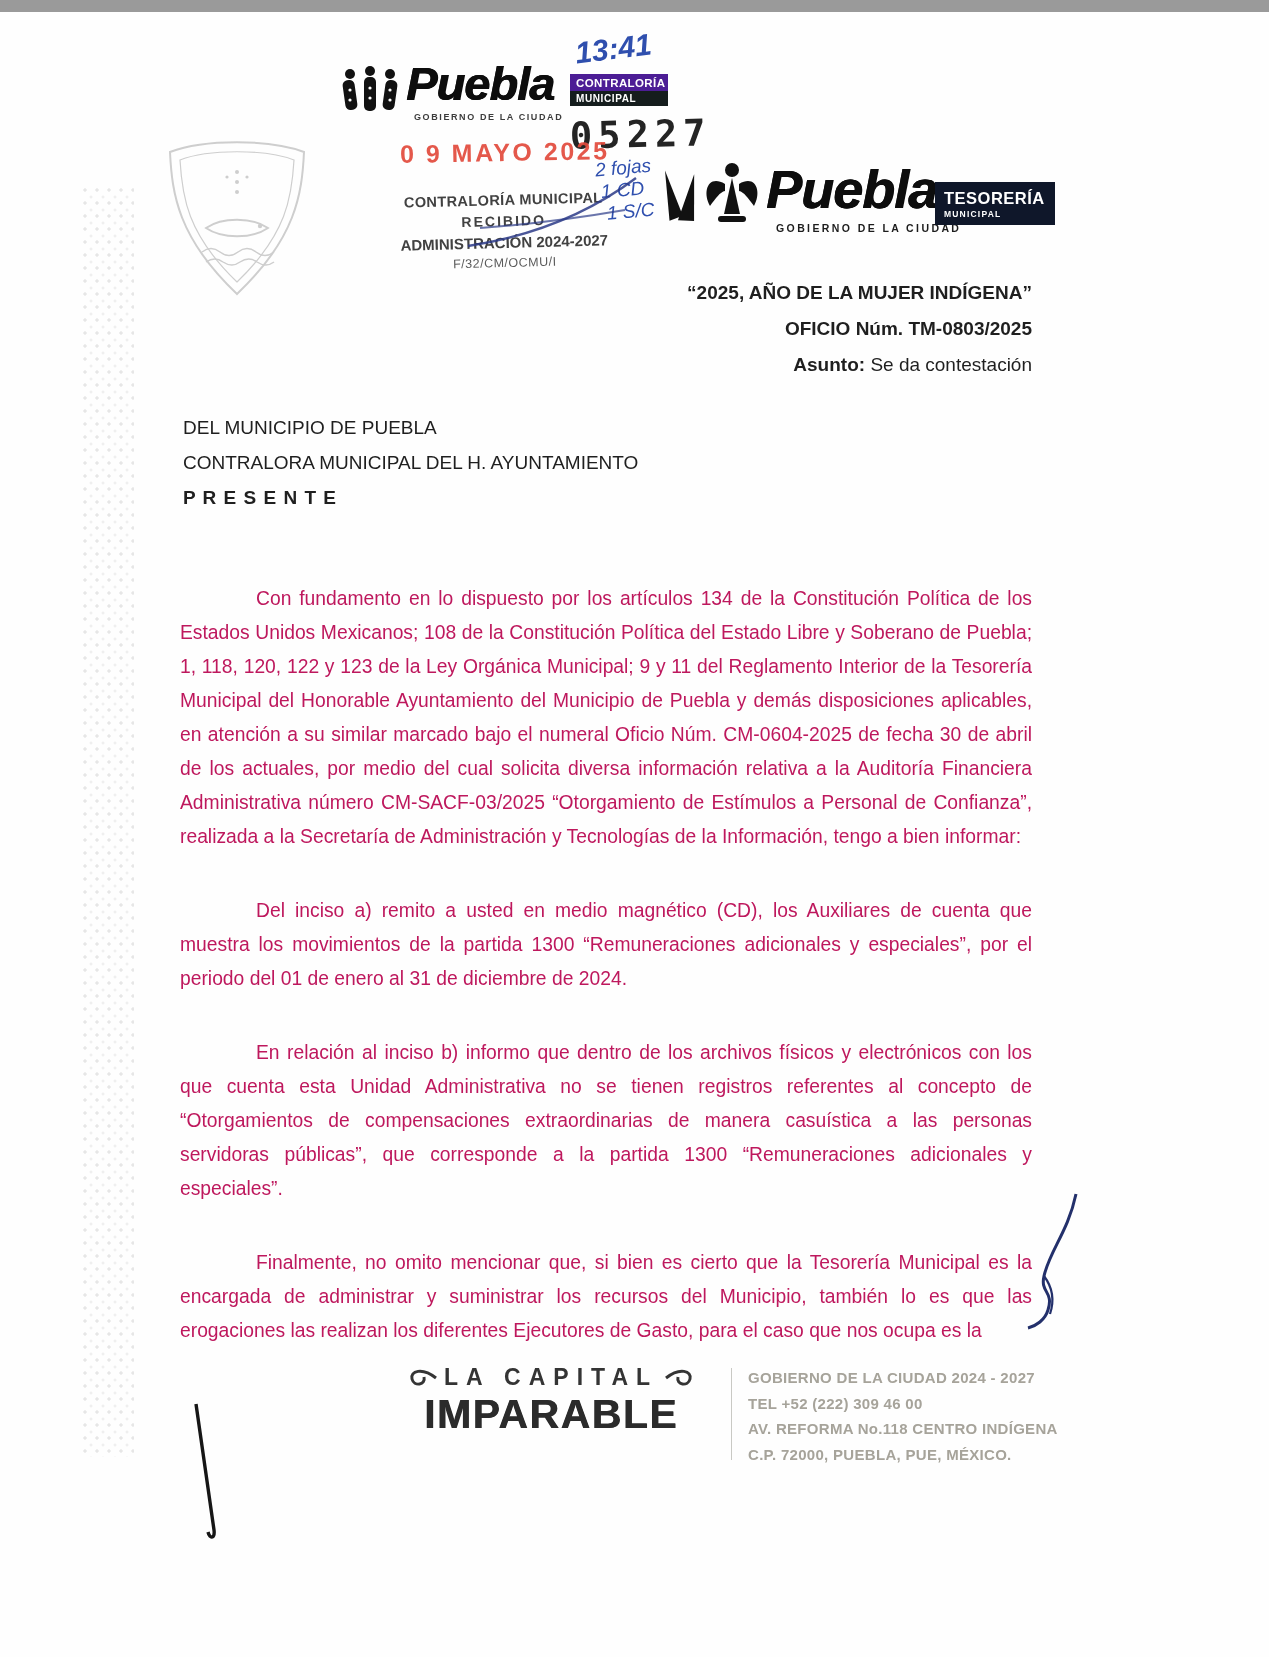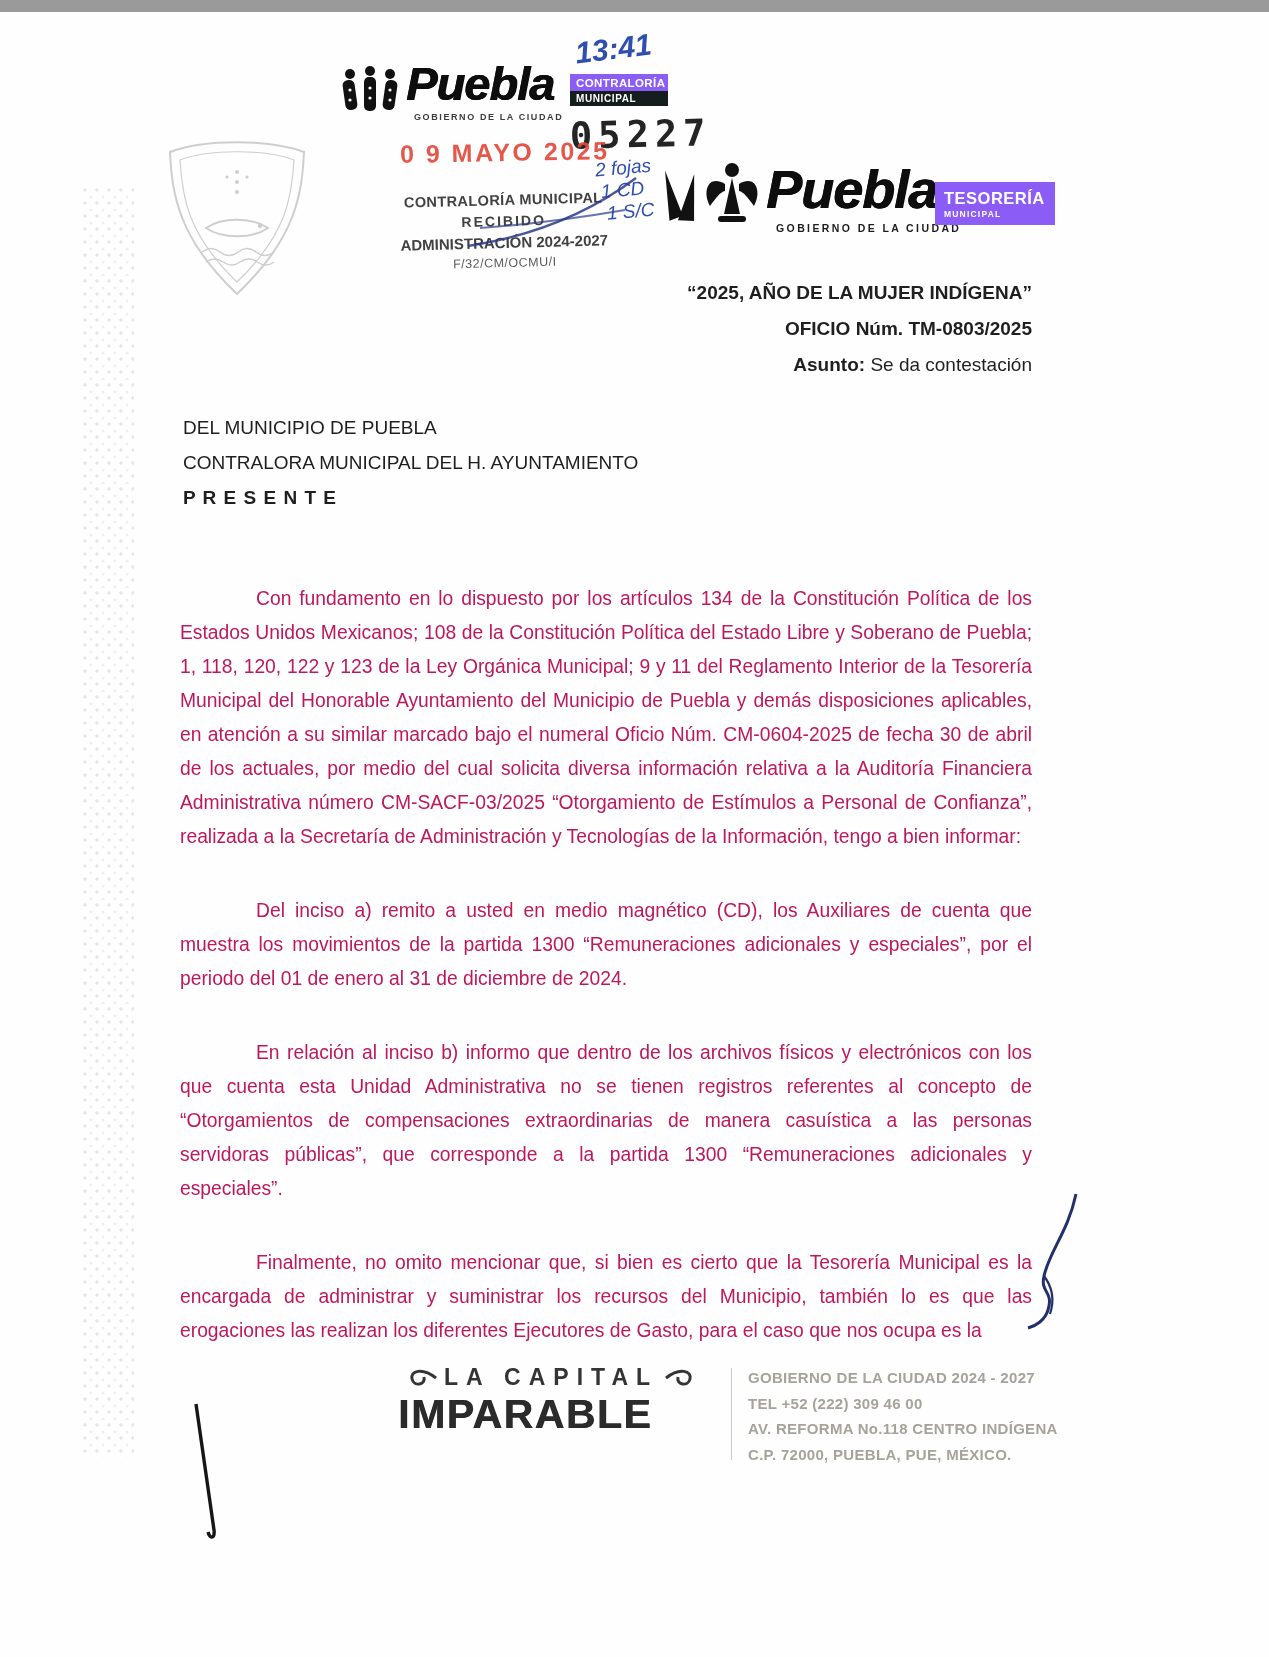--- a/index.html
+++ b/index.html
@@ -24,21 +24,21 @@
   .shield { position:absolute; left:148px; top:120px; opacity:.85; }
 
   
   .figures1 { position:absolute; left:338px; top:52px; }
   .brand { font-style:italic; font-weight:bold; color:#0d0d0d;
            text-shadow:0.8px 0 0 #0d0d0d, 0 0.4px 0 #0d0d0d; letter-spacing:-1px; }
   .brand1 { position:absolute; left:406px; top:44px; font-size:47px; }
   .sub1 { position:absolute; left:414px; top:100px; font-size:9px; font-weight:bold;
           letter-spacing:1.6px; color:#3c3c3c; filter:blur(.4px); }
   .badge-contraloria { position:absolute; left:570px; top:62px; width:98px; text-align:left; }
-  .badge-contraloria .row1 { background:#8b5cf6; color:#fff; font-size:11.5px; font-weight:bold;
+  .badge-contraloria .row1 { background:#4c1d95; color:#fff; font-size:11.5px; font-weight:bold;
                              padding:3px 6px 2px; letter-spacing:.4px; }
   .badge-contraloria .row2 { background:#151d1d; color:#fff; font-size:10px; font-weight:bold;
                              padding:2px 6px; letter-spacing:.6px; }
 
   .hw { color:#2f4fae; font-style:italic; }
   .hw-time { position:absolute; left:575px; top:20px; font-size:30px; transform:rotate(-7deg); font-weight:bold; }
   .folio { position:absolute; left:570px; top:101px; font-family:"DejaVu Sans Mono", monospace;
            font-size:37px; font-weight:bold; color:#242424; letter-spacing:6px; transform:rotate(-1.5deg); }
   .date-stamp { position:absolute; left:400px; top:126px; color:#e24a3c; font-weight:bold;
                 font-size:25px; letter-spacing:2.5px; transform:rotate(-1deg); opacity:.92; }
@@ -55,21 +55,21 @@
   .received-stamp .l4 { font-size:12.5px; color:#5a5a5a; letter-spacing:.5px; }
 
   .pen-cross { position:absolute; left:440px; top:138px; }
 
   
   .quills { position:absolute; left:652px; top:150px; }
   .angel  { position:absolute; left:700px; top:146px; }
   .brand2 { position:absolute; left:766px; top:146px; font-size:54px; }
   .sub2 { position:absolute; left:776px; top:210px; font-size:10.5px; font-weight:bold;
           letter-spacing:2.4px; color:#1c1c1c; }
-  .badge-tesoreria { position:absolute; left:935px; top:170px; width:120px; background:#8b5cf6;
+  .badge-tesoreria { position:absolute; left:935px; top:170px; width:120px; background:#0f172a;
                      color:#fff; padding:7px 9px 6px; }
   .badge-tesoreria .row1 { font-size:16.5px; font-weight:bold; letter-spacing:.5px; }
   .badge-tesoreria .row2 { font-size:8.5px; font-weight:bold; letter-spacing:1.2px; margin-top:1px; }
 
   
   .header-block { position:absolute; left:180px; top:270px; width:852px; text-align:right;
                   font-size:19px; color:#1f1f1f; }
   .header-block .hl { margin-bottom:14px; }
   .header-block b { font-weight:bold; }
 
@@ -80,21 +80,21 @@
 
   
   .body-text { position:absolute; left:180px; top:570px; width:852px;
                font-size:19.3px; line-height:34px; text-align:justify; color:#be185d; }
   .body-text p { text-indent:76px; margin-bottom:40px; }
 
   .signature-flourish { position:absolute; left:998px; top:1176px; }
   .pen-mark-bottom { position:absolute; left:182px; top:1386px; }
 
   
-  .slogan { position:absolute; left:398px; top:1352px; width:306px; text-align:left; color:#343434; }
+  .slogan { position:absolute; left:398px; top:1352px; width:306px; text-align:center; color:#343434; }
   .slogan .top { display:flex; align-items:center; justify-content:center; gap:6px;
                  font-size:23px; font-weight:bold; letter-spacing:8px; }
   .slogan .bottom { font-size:41px; font-weight:bold; letter-spacing:1.5px; color:#2b2b2b; margin-top:0px;
                     text-shadow:0.6px 0 0 #2b2b2b; }
   .footer-divider { position:absolute; left:731px; top:1356px; width:1px; height:92px; background:#c9c9c4; }
   .address { position:absolute; left:748px; top:1353px; font-size:15px; line-height:25.5px;
              color:#a6a39a; font-weight:bold; letter-spacing:.3px; filter:blur(.25px); }
 </style>
 </head>
 <body>

